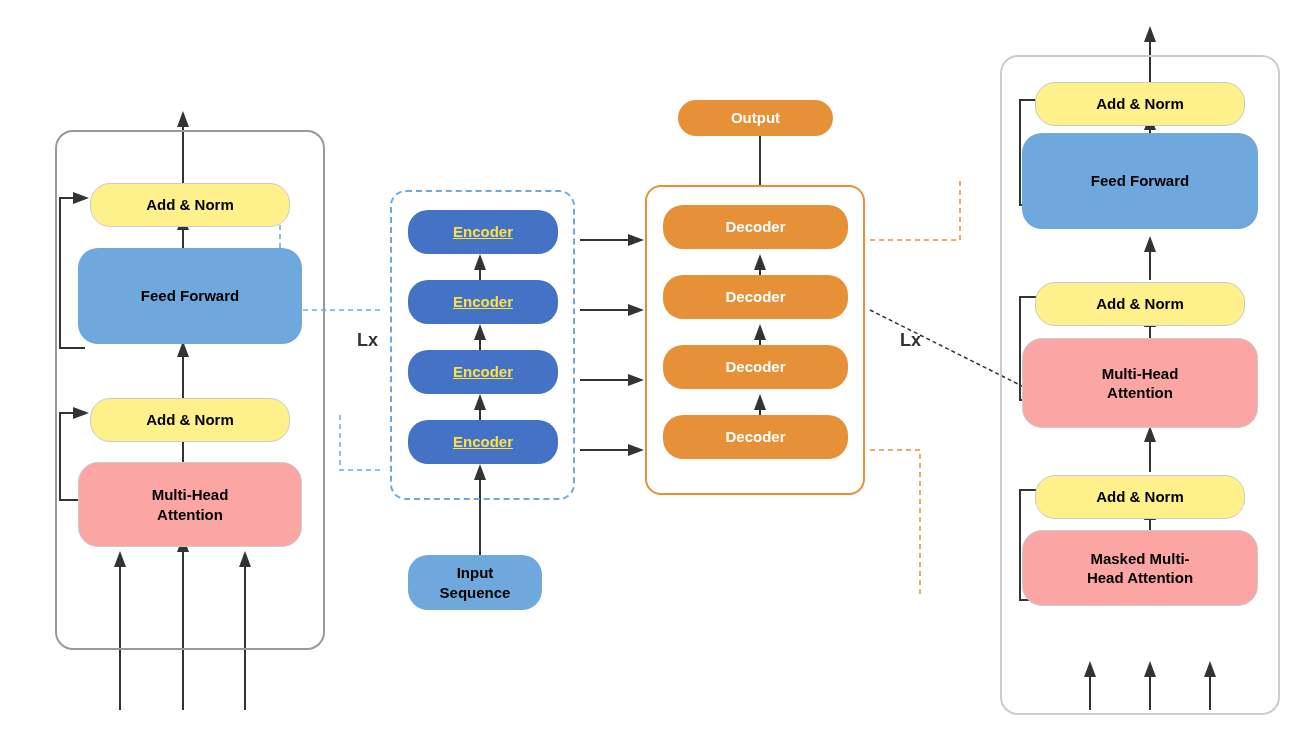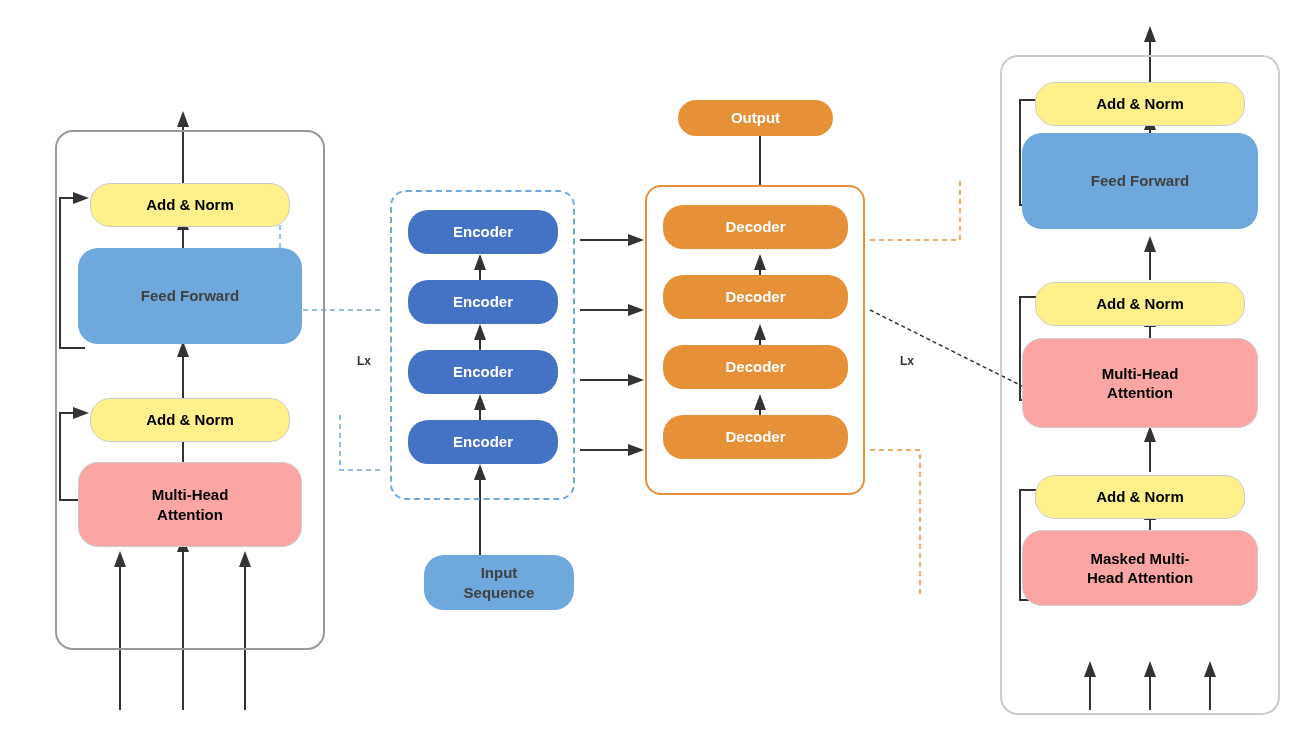--- a/index.html
+++ b/index.html
@@ -32,22 +32,22 @@
       align-items: center;
       justify-content: center;
       text-align: center;
       font-weight: bold;
       font-size: 15px;
       line-height: 1.3;
     }
 
     
     .yellow { background: #fef08a; border: 1.5px solid #ccc; }
-    .blue-light { background: #6fa8dc; color: #404040; }
-    .blue-med { background: #4472c4; color: #ffffff; }
+    .blue-light { background: #6fa8dc; color: #000000; }
+    .blue-med { background: #4472c4; color: #fde047; text-decoration: underline; }
     .orange { background: #e69138; color: white; }
     .peach { background: #fca5a5; }
 
     
     .enc-container {
       position: absolute;
       border: 2px dashed #6fa8dc;
       border-radius: 16px;
       background: transparent;
     }
@@ -68,24 +68,23 @@
     
     .right-panel {
       position: absolute;
       border: 2px solid #ccc;
       border-radius: 18px;
       background: transparent;
     }
 
     .lx-label {
       position: absolute;
-      font-size: 12px;
+      font-size: 18px;
       font-weight: bold;
       color: #333;
-      margin-top: 24px;
     }
   </style>
 </head>
 <body>
 
 <div class="diagram">
 
   <svg class="arrows">
     <defs>
       <marker id="arrowhead" markerWidth="8" markerHeight="8" refX="6" refY="3" orient="auto">
@@ -189,21 +188,21 @@
   <div class="box blue-med" style="left:408px; top:280px; width:150px; height:44px;">
     <span>Encoder</span>
   </div>
   <div class="box blue-med" style="left:408px; top:350px; width:150px; height:44px;">
     <span>Encoder</span>
   </div>
   <div class="box blue-med" style="left:408px; top:420px; width:150px; height:44px;">
     <span>Encoder</span>
   </div>
 
-  <div class="box blue-light" style="left:424px; top:555px; width:150px; height:55px;">
+  <div class="box blue-light" style="left:408px; top:555px; width:134px; height:55px;">
     <span style="white-space:pre-line;">Input
 Sequence</span>
   </div>
 
   <div class="lx-label" style="left:357px; top:330px;">
     <span>Lx</span>
   </div>
 
   <div class="dec-container" style="left:645px; top:185px; width:220px; height:310px;"></div>
 

